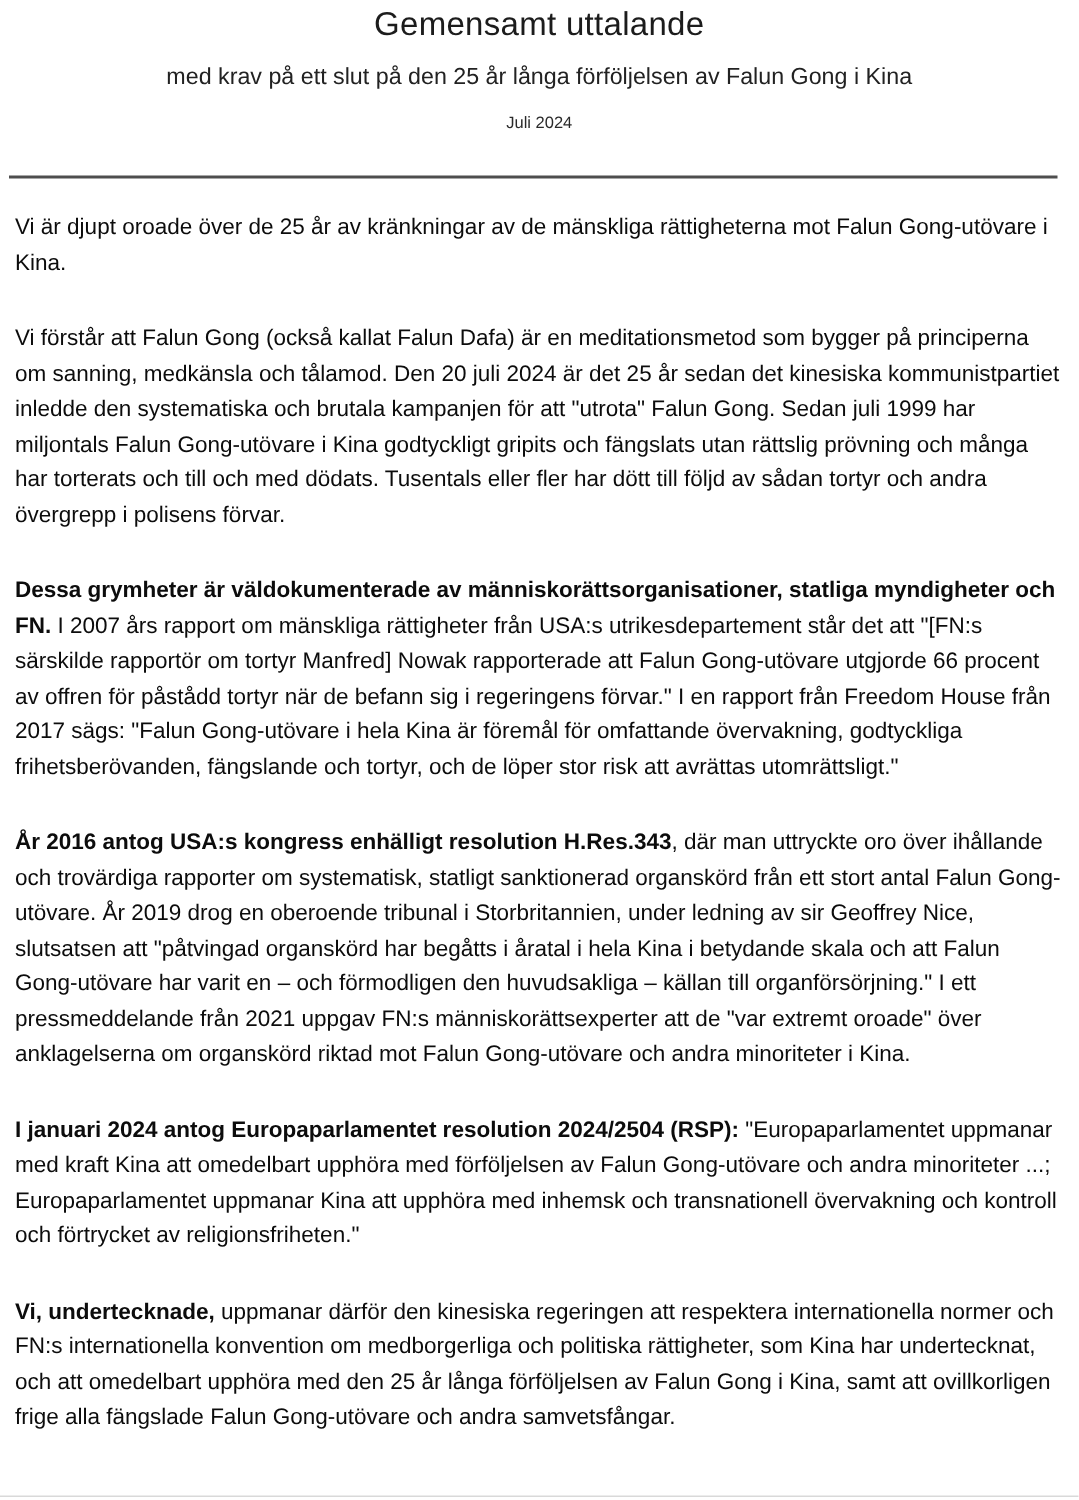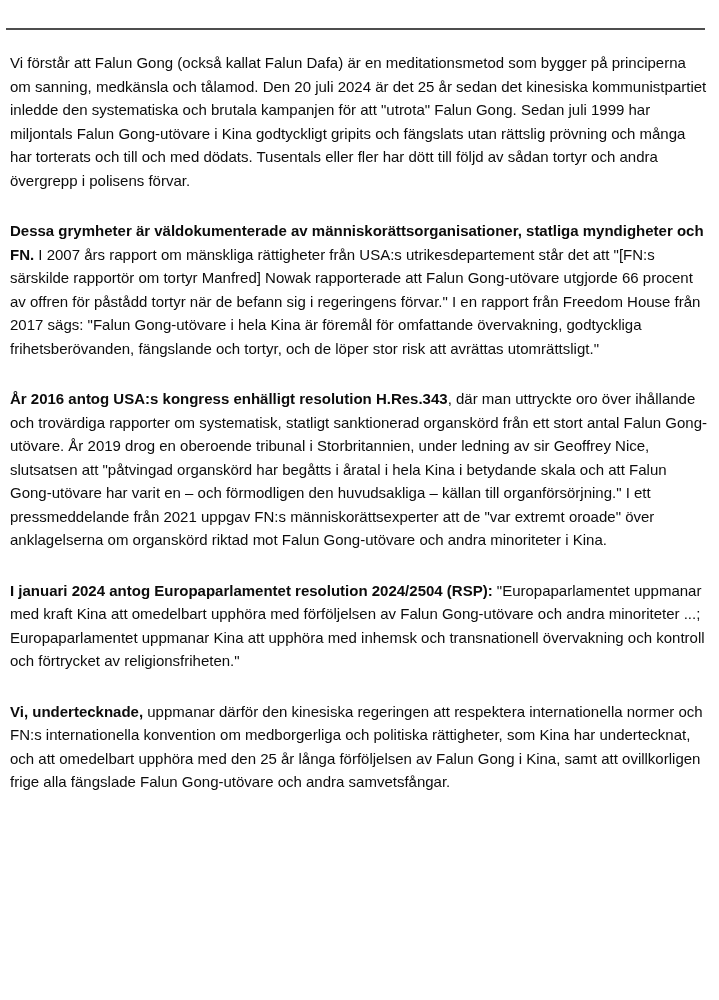--- a/index.html
+++ b/index.html
@@ -75,25 +75,31 @@
     border-top: 1px solid #d9d9d9;
     margin: 0;
     height: 0;
   }
 </style>
 </head>
 <body>
 
 <div class="page">
 
+  <div class="doc-header">
+    <div class="doc-title">Gemensamt uttalande</div>
+    <div class="doc-subtitle">med krav på ett slut på den 25 år långa förföljelsen av Falun Gong i Kina</div>
+    <div class="doc-date">Juli 2024</div>
+  </div>
 
   <hr class="header-rule">
 
   <div class="doc-body">
 
+    <p><span class="lead-bold"></span><span>Vi är djupt oroade över de 25 år av kränkningar av de mänskliga rättigheterna mot Falun Gong-utövare i Kina.</span></p>
 
     <p><span class="lead-bold"></span><span>Vi förstår att Falun Gong (också kallat Falun Dafa) är en meditationsmetod som bygger på principerna om sanning, medkänsla och tålamod. Den 20 juli 2024 är det 25 år sedan det kinesiska kommunistpartiet inledde den systematiska och brutala kampanjen för att "utrota" Falun Gong. Sedan juli 1999 har miljontals Falun Gong-utövare i Kina godtyckligt gripits och fängslats utan rättslig prövning och många har torterats och till och med dödats. Tusentals eller fler har dött till följd av sådan tortyr och andra övergrepp i polisens förvar.</span></p>
 
     <p><span class="lead-bold">Dessa grymheter är väldokumenterade av människorättsorganisationer, statliga myndigheter och FN.</span><span> I 2007 års rapport om mänskliga rättigheter från USA:s utrikesdepartement står det att "[FN:s särskilde rapportör om tortyr Manfred] Nowak rapporterade att Falun Gong-utövare utgjorde 66 procent av offren för påstådd tortyr när de befann sig i regeringens förvar." I en rapport från Freedom House från 2017 sägs: "Falun Gong-utövare i hela Kina är föremål för omfattande övervakning, godtyckliga frihetsberövanden, fängslande och tortyr, och de löper stor risk att avrättas utomrättsligt."</span></p>
 
     <p><span class="lead-bold">År 2016 antog USA:s kongress enhälligt resolution H.Res.343</span><span>, där man uttryckte oro över ihållande och trovärdiga rapporter om systematisk, statligt sanktionerad organskörd från ett stort antal Falun Gong-utövare. År 2019 drog en oberoende tribunal i Storbritannien, under ledning av sir Geoffrey Nice, slutsatsen att "påtvingad organskörd har begåtts i åratal i hela Kina i betydande skala och att Falun Gong-utövare har varit en – och förmodligen den huvudsakliga – källan till organförsörjning." I ett pressmeddelande från 2021 uppgav FN:s människorättsexperter att de "var extremt oroade" över anklagelserna om organskörd riktad mot Falun Gong-utövare och andra minoriteter i Kina.</span></p>
 
     <p><span class="lead-bold">I januari 2024 antog Europaparlamentet resolution 2024/2504 (RSP):</span><span> "Europaparlamentet uppmanar med kraft Kina att omedelbart upphöra med förföljelsen av Falun Gong-utövare och andra minoriteter ...; Europaparlamentet uppmanar Kina att upphöra med inhemsk och transnationell övervakning och kontroll och förtrycket av religionsfriheten."</span></p>
 
     <p><span class="lead-bold">Vi, undertecknade,</span><span> uppmanar därför den kinesiska regeringen att respektera internationella normer och FN:s internationella konvention om medborgerliga och politiska rättigheter, som Kina har undertecknat, och att omedelbart upphöra med den 25 år långa förföljelsen av Falun Gong i Kina, samt att ovillkorligen frige alla fängslade Falun Gong-utövare och andra samvetsfångar.</span></p>

